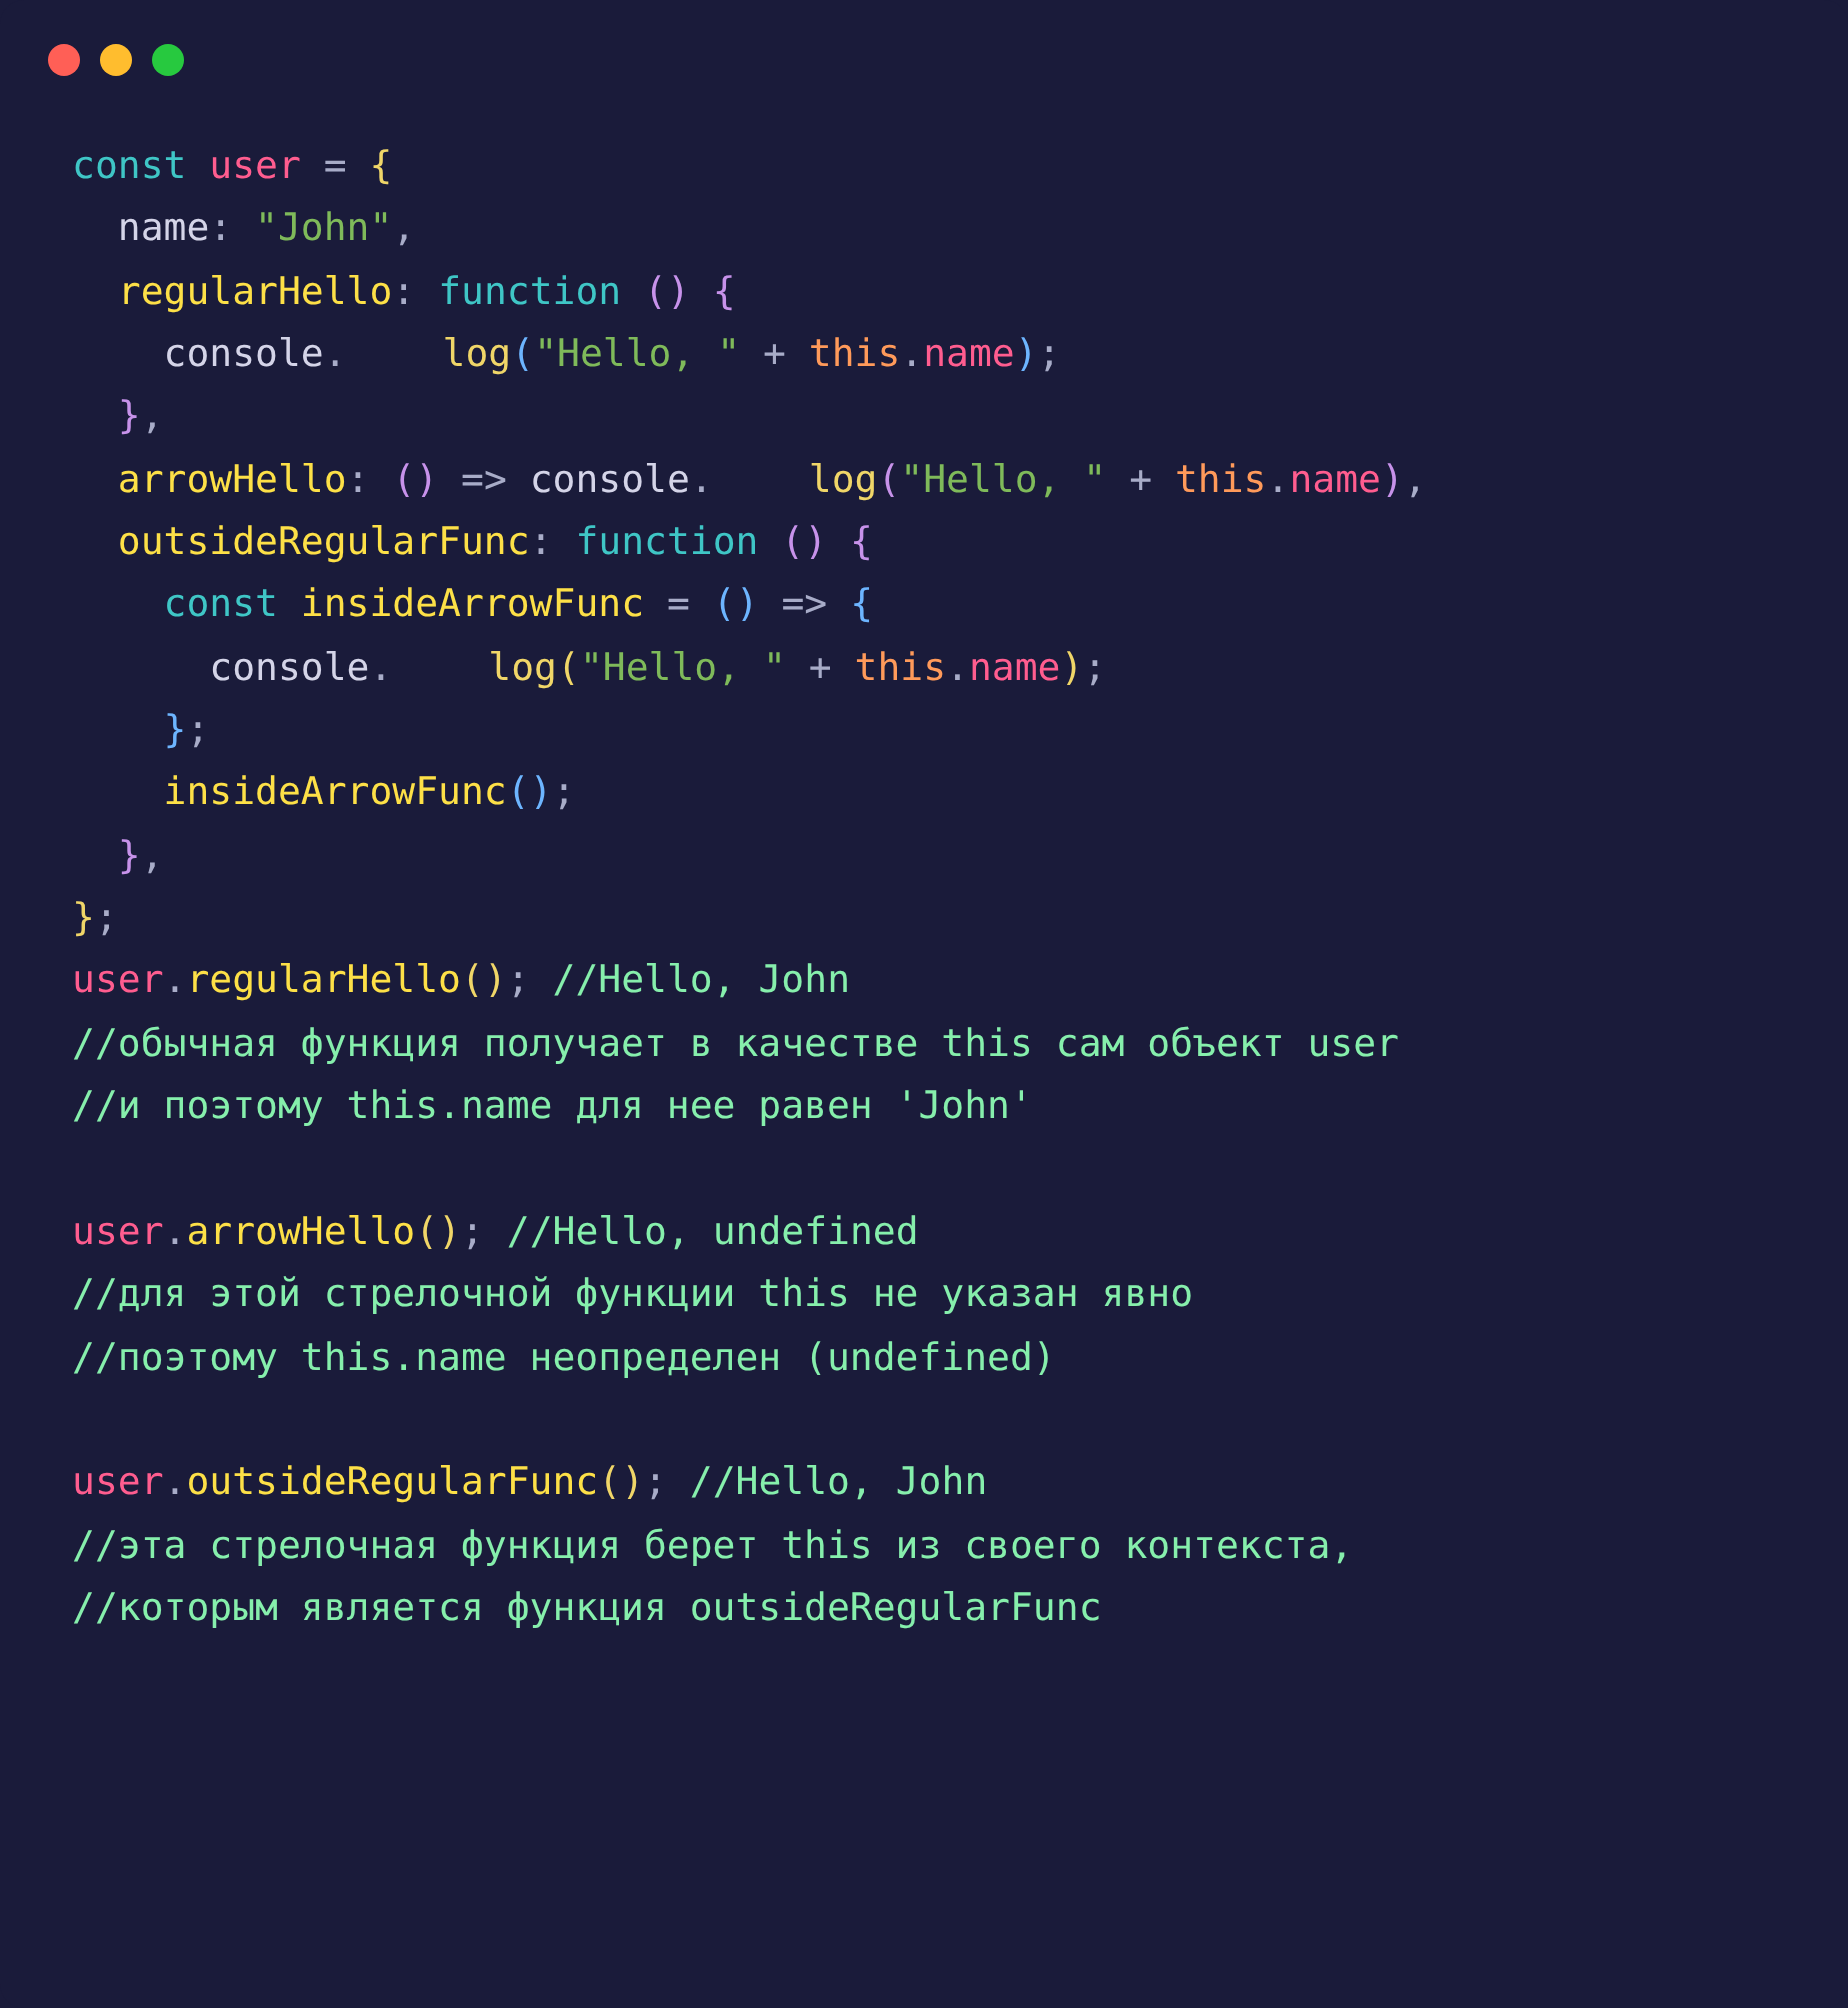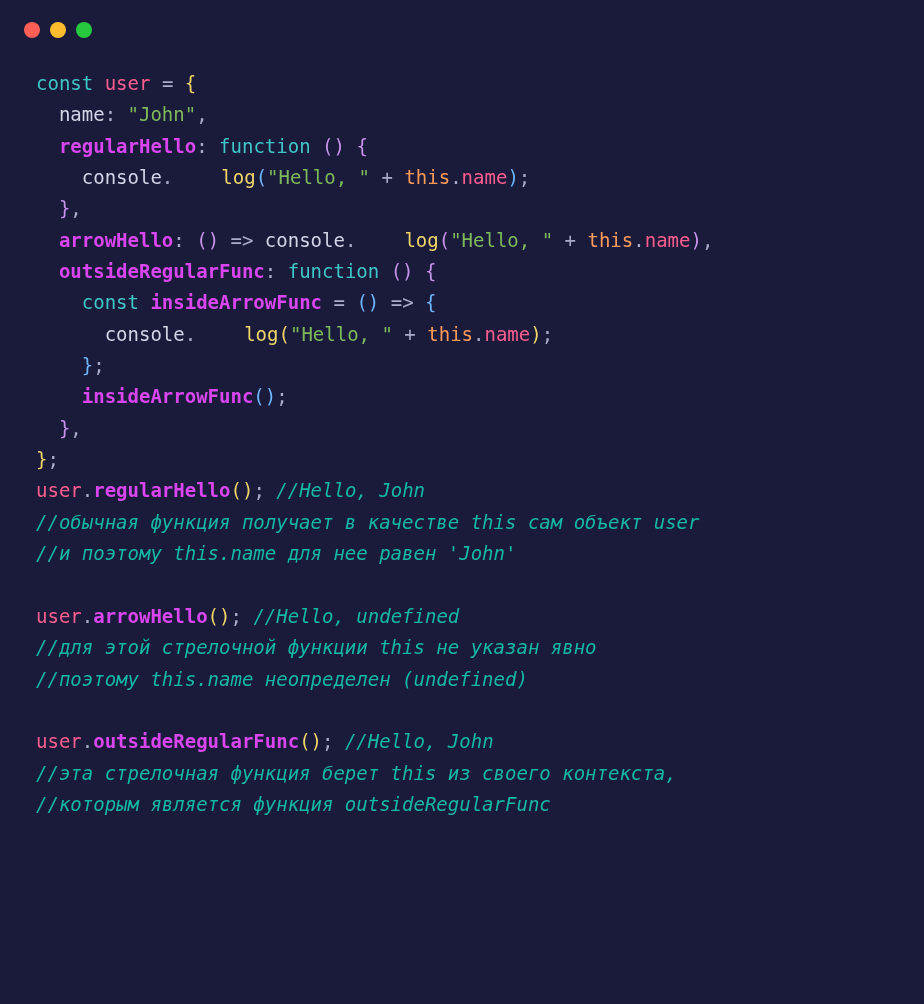--- a/index.html
+++ b/index.html
@@ -38,32 +38,32 @@
     .dot-red { background: #ff5f56; }
     .dot-yellow { background: #ffbd2e; }
     .dot-green { background: #27c93f; }
     .code-area {
       padding: 20px 36px 30px 36px;
       white-space: pre;
       color: #d4d4e8;
     }
     .tok-kw { color: #3fc6c6; }
     .tok-var { color: #ff5d8f; }
-    .tok-prop { color: #d946ef; font-weight: bold; }
+    .tok-prop { color: #fde047; }
     .tok-op { color: #a8acc8; }
     .tok-brace { color: #f0d668; }
     .tok-paren-y { color: #f0d668; }
     .tok-paren-p { color: #c792ea; }
     .tok-paren-b { color: #6db5ff; }
     .tok-str { color: #7fba5a; }
     .tok-fn { color: #f0d668; margin-left: 48px; }
     .tok-this { color: #ff9a5a; text-align: center; }
     .tok-punc { color: #a8acc8; }
     .tok-plain { color: #d4d4e8; }
-    .tok-comment { color: #14b8a6; font-style: italic; }
+    .tok-comment { color: #86efac; }
   </style>
 </head>
 <body>
 
 <div class="window">
   <div class="titlebar">
     <div class="dot dot-red"></div>
     <div class="dot dot-yellow"></div>
     <div class="dot dot-green"></div>
   </div>

